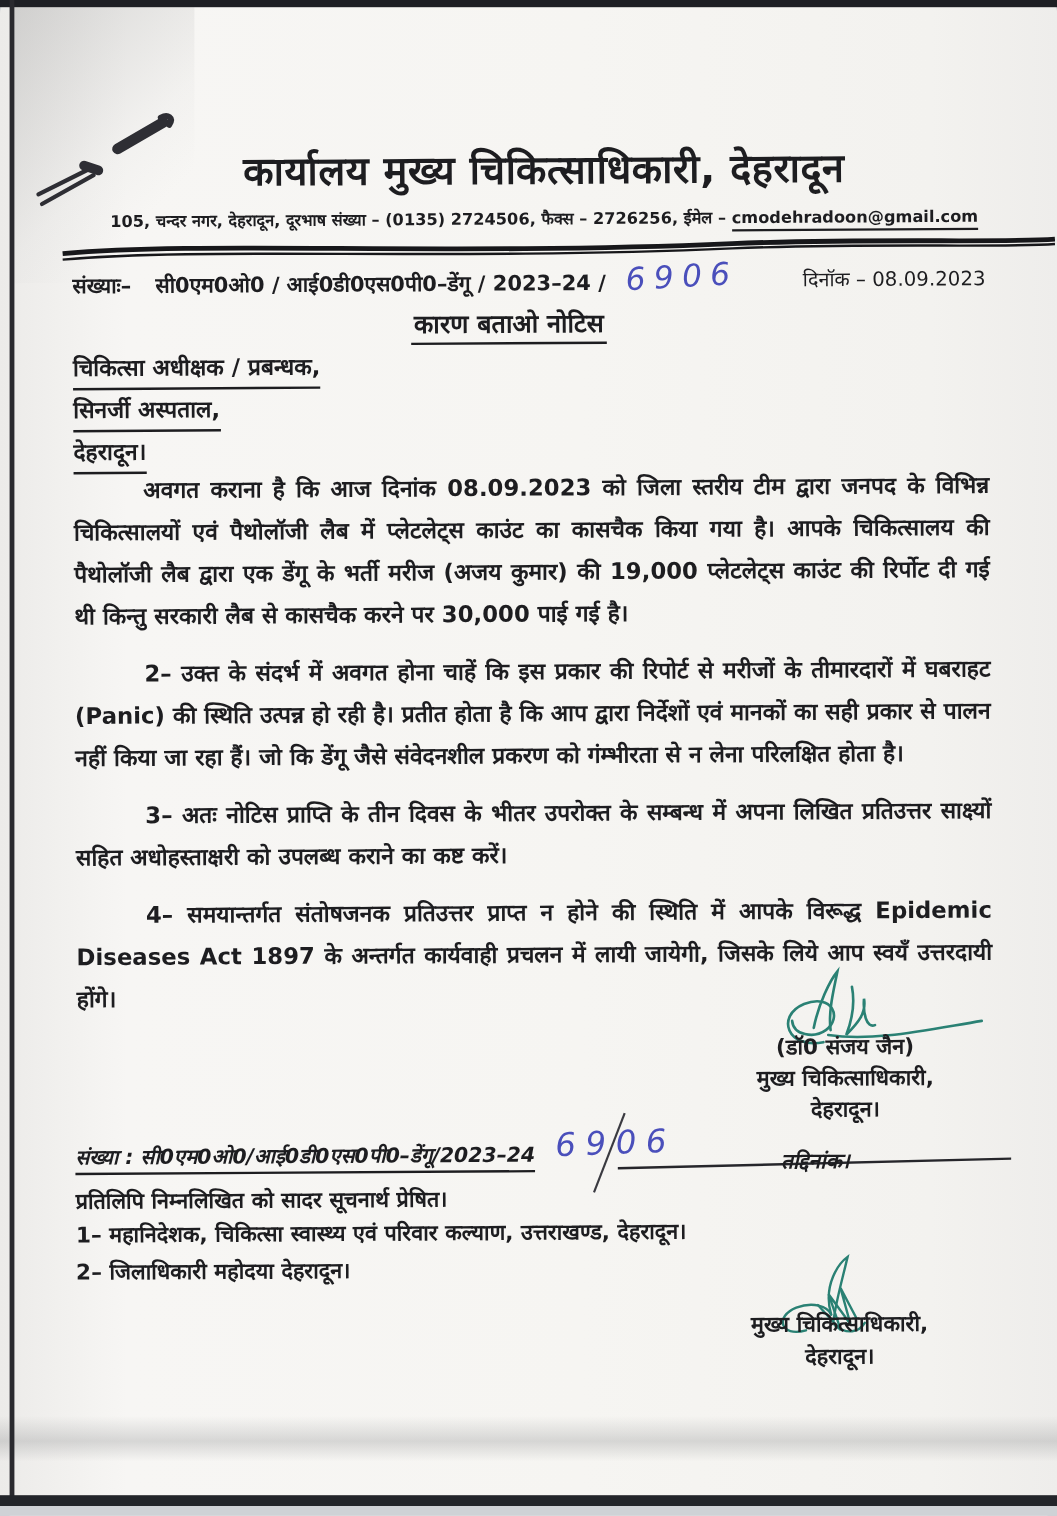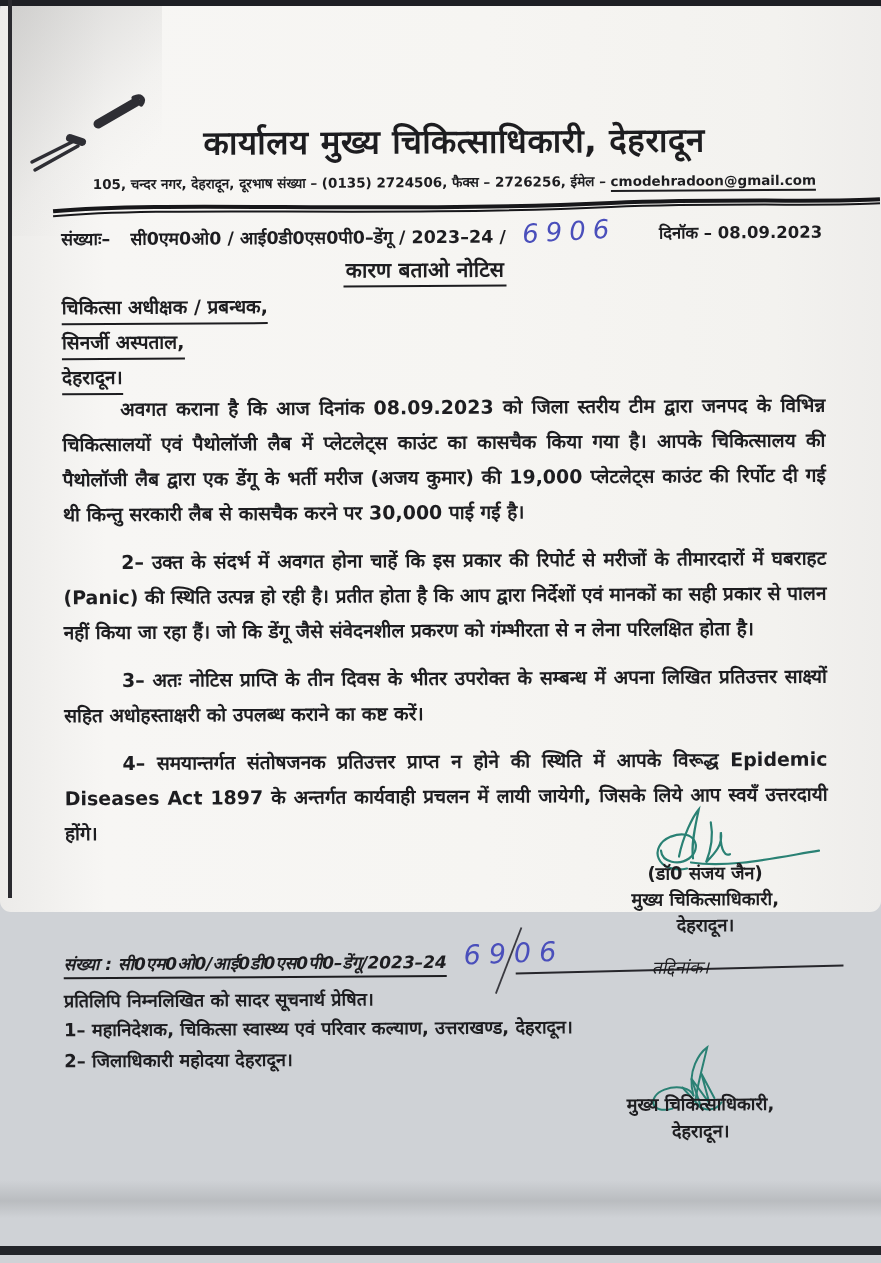--- a/index.html
+++ b/index.html
@@ -2,21 +2,21 @@
 <html><head>
 <meta charset="utf-8">
 <style>
   html,body{margin:0;padding:0;}
   body{
     width:881px;height:1263px;overflow:hidden;
     background:#cfd2d6;
     font-family:"DejaVu Sans","Liberation Sans",sans-serif;
   }
   .scan{
-    position:relative;width:881px;height:912px;
+    position:relative;width:881px;height:1263px;
     background:linear-gradient(90deg,#ecebe9 0%,#f7f6f4 12%,#f6f5f2 55%,#f3f2ef 88%,#eeedeb 100%);
     color:#1d1d20;
     border-radius:11px;
   }
   
   .edge-top{position:absolute;top:0;left:0;right:0;height:6px;background:#1e1f24;}
   .edge-left{position:absolute;top:0;left:8px;width:4px;bottom:14px;background:#2a2a2f;}
   .edge-bottom-line{position:absolute;left:0;right:0;top:1246px;height:9px;background:#23252a;}
   .edge-bottom-gap{position:absolute;left:0;right:0;top:1255px;height:8px;background:#cfd2d6;}
   .shade-corner{position:absolute;top:6px;left:12px;width:150px;height:230px;
@@ -32,21 +32,21 @@
   .lh-address{margin-top:10px;font-size:13.5px;font-weight:700;}
   .lh-email{font-weight:700;border-bottom:2px solid #1d1d20;padding-bottom:1px;}
 
   .rule{position:absolute;top:196px;left:52px;right:0;height:22px;}
 
   .refrow{position:absolute;top:219px;left:62px;right:56px;font-size:17.5px;font-weight:700;}
   .ref-left{display:inline-block;}
   .handnum{display:inline-block;position:relative;top:-2px;margin-left:10px;
     font-size:26px;font-weight:400;font-style:italic;letter-spacing:7px;
     color:#4a4fbb;transform:rotate(-3deg);}
-  .ref-date{position:absolute;right:2px;top:3px;font-size:16.5px;font-weight:700;}
+  .ref-date{position:absolute;right:2px;top:3px;font-size:16.5px;font-weight:400;}
 
   .subject{position:absolute;top:255px;left:0;right:30px;text-align:center;}
   .subject span{font-size:21px;font-weight:700;border-bottom:2.5px solid #1d1d20;padding:0 2px 3px;text-align:center;}
 
   .addressee{position:absolute;top:290px;left:62px;font-size:19px;font-weight:700;line-height:31px;}
   .addressee div{display:table;border-bottom:2px solid #1d1d20;padding-bottom:0px;margin-bottom:2px;}
 
   .bodytext{position:absolute;top:390px;left:62px;right:56px;
     font-size:19px;font-weight:600;line-height:35px;text-align:justify;}
   .bodytext p{margin:0 0 13px 0;text-indent:58px;}
@@ -58,21 +58,21 @@
     font-size:18px;font-weight:700;line-height:27px;}
   .sig2 .scribble{position:absolute;left:30px;top:-48px;width:200px;height:86px;}
   .sigtext{position:relative;z-index:2;}
 
   .endorse{position:absolute;top:950px;left:60px;right:50px;font-size:17px;}
   .end-ref{display:inline-block;font-style:italic;font-weight:700;
     border-bottom:2px solid #1d1d20;padding-bottom:2px;}
   .end-num{position:absolute;left:400px;top:-12px;font-size:27px;font-style:italic;
     letter-spacing:8px;color:#4a4fbb;transform:rotate(-2deg);}
   .end-lines{position:absolute;left:380px;top:-24px;width:400px;height:70px;}
-  .end-date{position:absolute;left:588px;top:6px;font-size:17.5px;font-style:italic;font-weight:400;}
+  .end-date{position:absolute;left:588px;top:6px;font-size:17.5px;font-style:italic;font-weight:700;}
   .end-copy{margin-top:9px;font-size:18px;font-weight:600;}
   .end-rcpt{margin-top:4px;font-size:18px;font-weight:600;line-height:27px;}
 </style>
 </head>
 <body>
 
 <div class="scan">
 
   <div class="shade-corner"></div>
   <div class="shade-band"></div>

